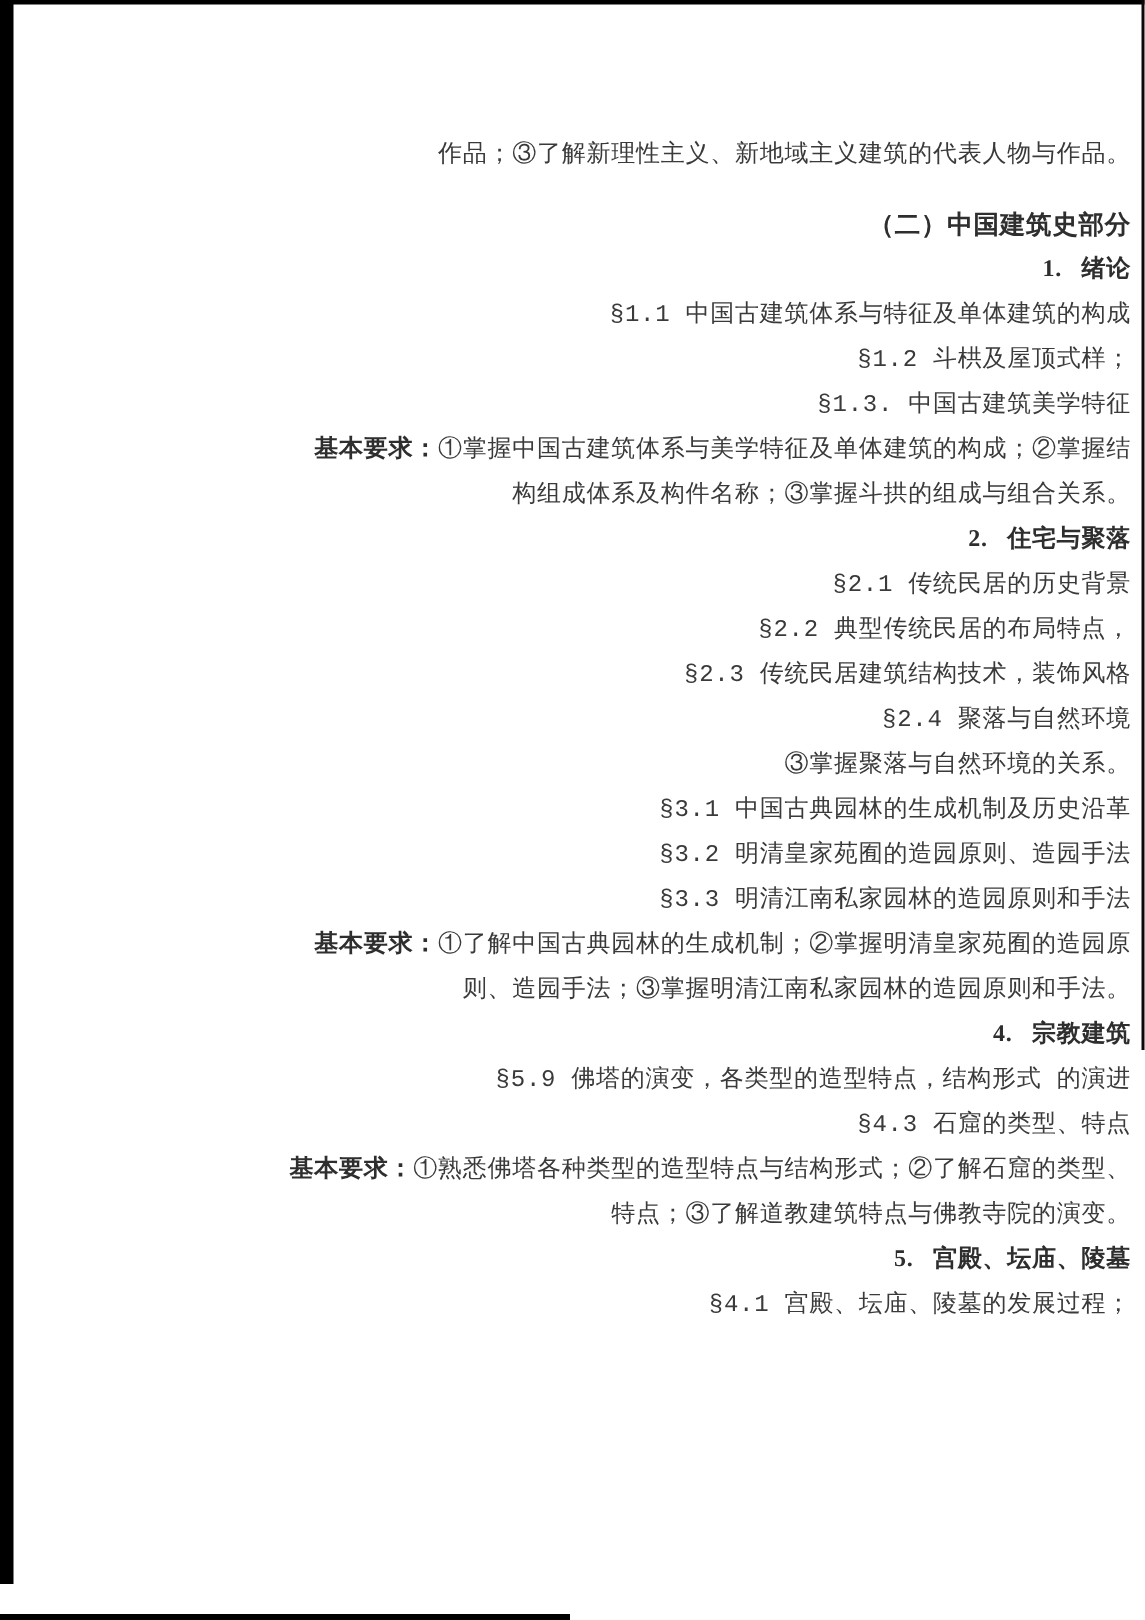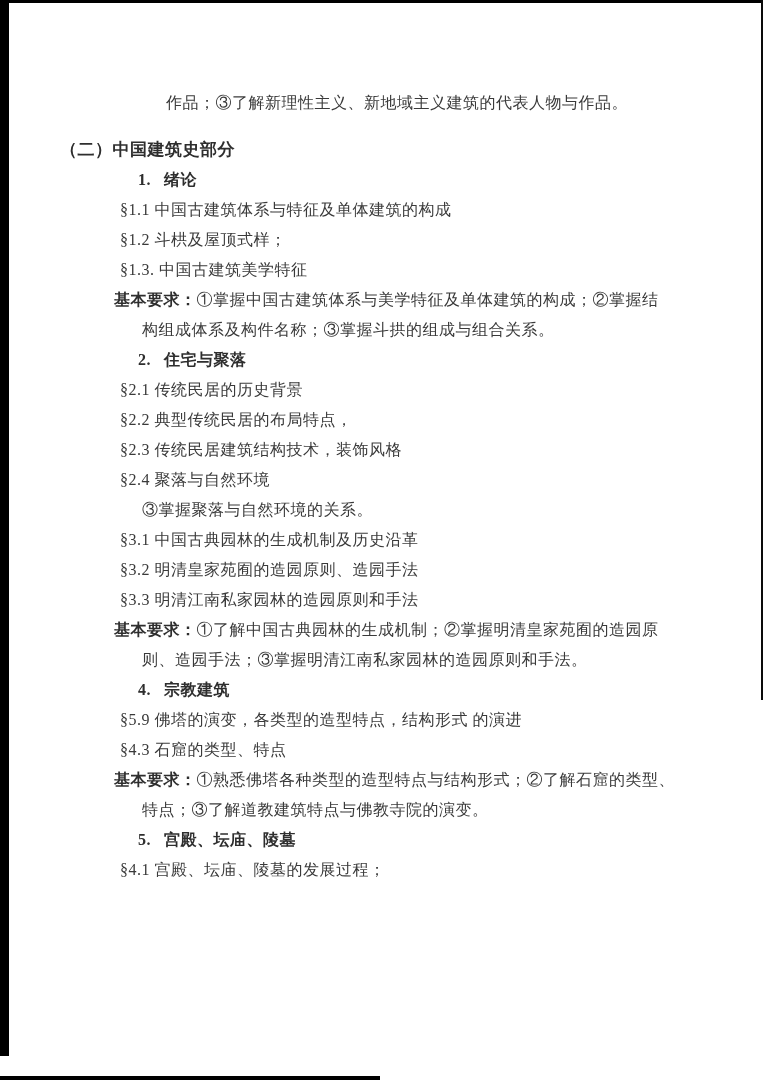--- a/index.html
+++ b/index.html
@@ -17,33 +17,34 @@
   .edge-right  { position: absolute; top: 0; right: 0; width: 2px; height: 700px; background: #0a0a0a; }
   .edge-bottom { position: absolute; bottom: 0; left: 0; width: 380px; height: 4px; background: #000; }
 
   .content {
     position: absolute;
     top: 0; left: 0;
     width: 754px;
     padding-top: 88px;
     box-sizing: border-box;
     color: #3a3a3a;
+    text-align: right;
   }
   .line {
     height: 30px;
     line-height: 30px;
     font-size: 16px;
     letter-spacing: 0.5px;
     white-space: nowrap;
   }
   .cont-top   { padding-left: 166px; margin-bottom: 17px; }
   .part-head  { padding-left: 60px; font-weight: bold; font-size: 17px; color: #2e2e2e; }
   .chapter    { padding-left: 138px; font-weight: bold; color: #2e2e2e; }
   .chapter .ch-num { margin-right: 13px; }
-  .item       { padding-left: 120px; }
+  .item       { padding-left: 120px; font-family: Liberation Mono, monospace; }
   .req-first  { padding-left: 114px; }
   .req-label  { font-weight: bold; color: #2e2e2e; }
   .req-cont   { padding-left: 142px; }
 </style>
 </head>
 <body>
 
 <div class="edge-top"></div>
 <div class="edge-left"></div>
 <div class="edge-right"></div>

